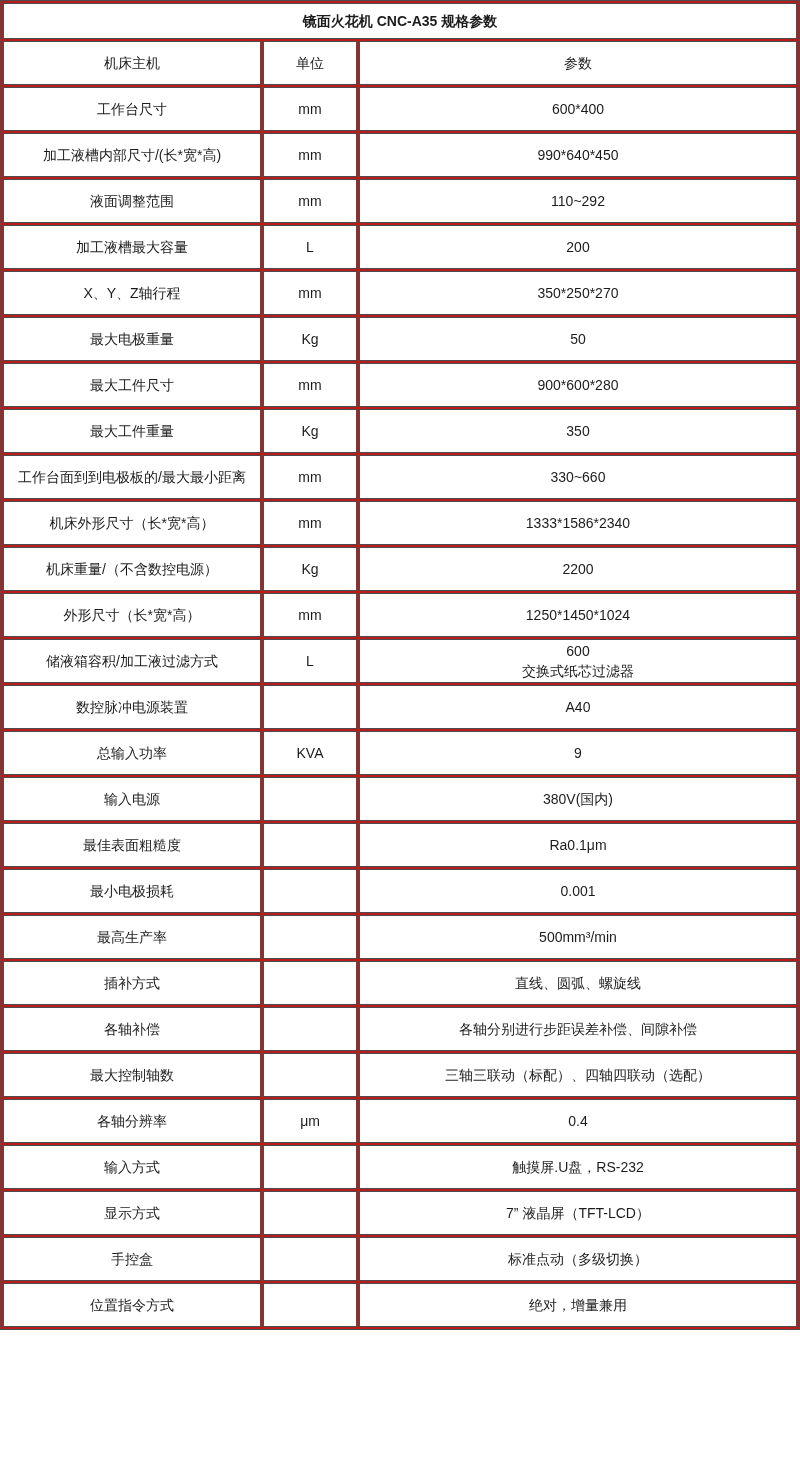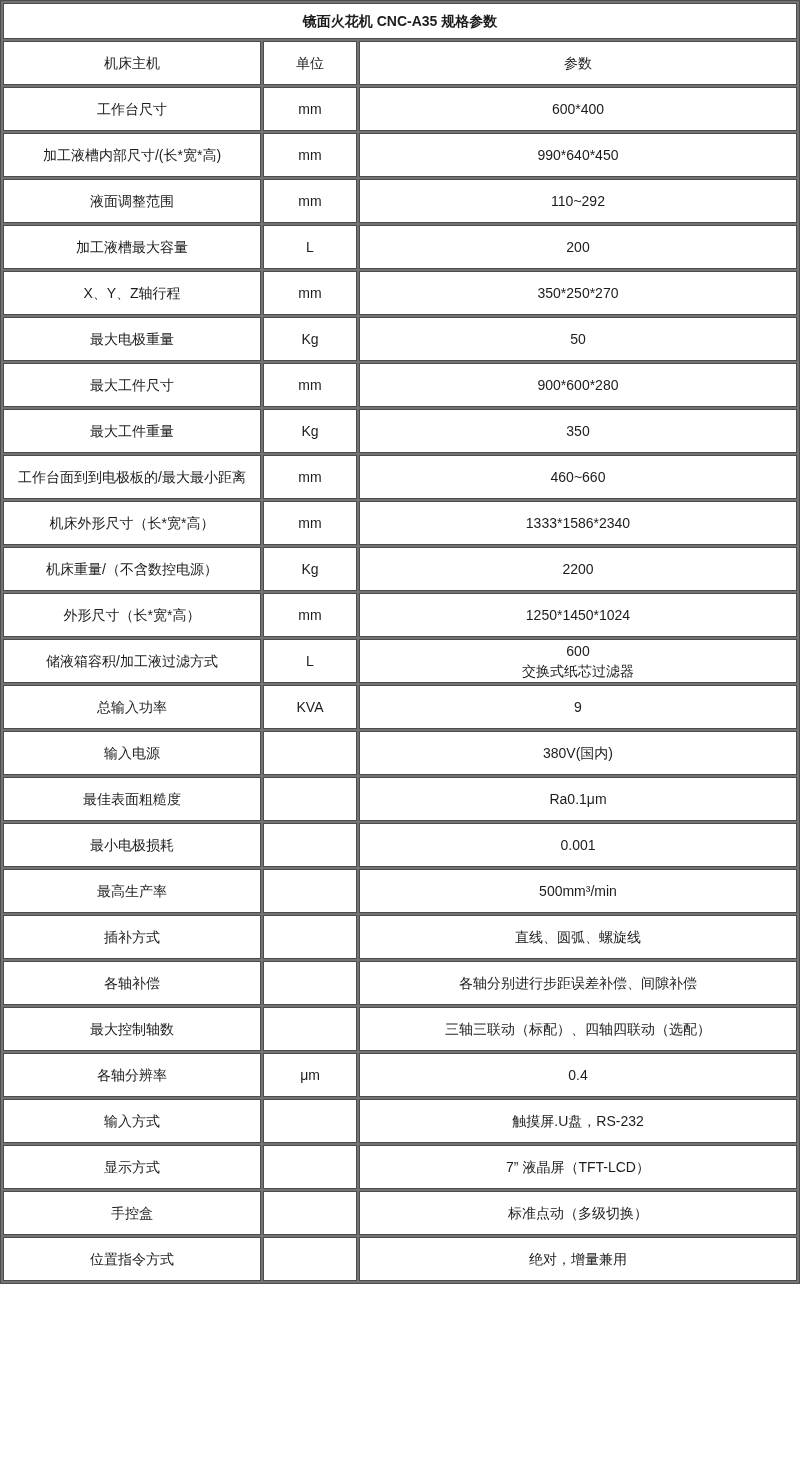--- a/index.html
+++ b/index.html
@@ -11,21 +11,21 @@
   .page {
     width: 800px;
     box-sizing: border-box;
   }
   table.spec-table {
     width: 800px;
     box-sizing: border-box;
     border-collapse: separate;
     border-spacing: 2px;
     border: 1px solid #4c4c4c;
-    background: #737373;
+    background: #b91c1c;
     table-layout: fixed;
   }
   table.spec-table td, table.spec-table th {
     border: 1px solid #4c4c4c;
     background: #ffffff;
     text-align: center;
     vertical-align: middle;
     font-size: 14px;
     line-height: 20px;
     color: #1c1c1c;
@@ -114,21 +114,21 @@
 
   <tr class="data-row">
     <td class="label-cell">最大工件重量</td>
     <td class="unit-cell">Kg</td>
     <td class="value-cell">350</td>
   </tr>
 
   <tr class="data-row">
     <td class="label-cell">工作台面到到电极板的/最大最小距离</td>
     <td class="unit-cell">mm</td>
-    <td class="value-cell">460~660</td>
+    <td class="value-cell">330~660</td>
   </tr>
 
   <tr class="data-row">
     <td class="label-cell">机床外形尺寸（长*宽*高）</td>
     <td class="unit-cell">mm</td>
     <td class="value-cell">1333*1586*2340</td>
   </tr>
 
   <tr class="data-row">
     <td class="label-cell">机床重量/（不含数控电源）</td>
@@ -142,20 +142,25 @@
     <td class="value-cell">1250*1450*1024</td>
   </tr>
 
   <tr class="data-row">
     <td class="label-cell">储液箱容积/加工液过滤方式</td>
     <td class="unit-cell">L</td>
     <td class="value-cell">600
 交换式纸芯过滤器</td>
   </tr>
 
+  <tr class="data-row">
+    <td class="label-cell">数控脉冲电源装置</td>
+    <td class="unit-cell"></td>
+    <td class="value-cell">A40</td>
+  </tr>
 
 
   <tr class="data-row">
     <td class="label-cell">总输入功率</td>
     <td class="unit-cell">KVA</td>
     <td class="value-cell">9</td>
   </tr>
 
   <tr class="data-row">
     <td class="label-cell">输入电源</td>

